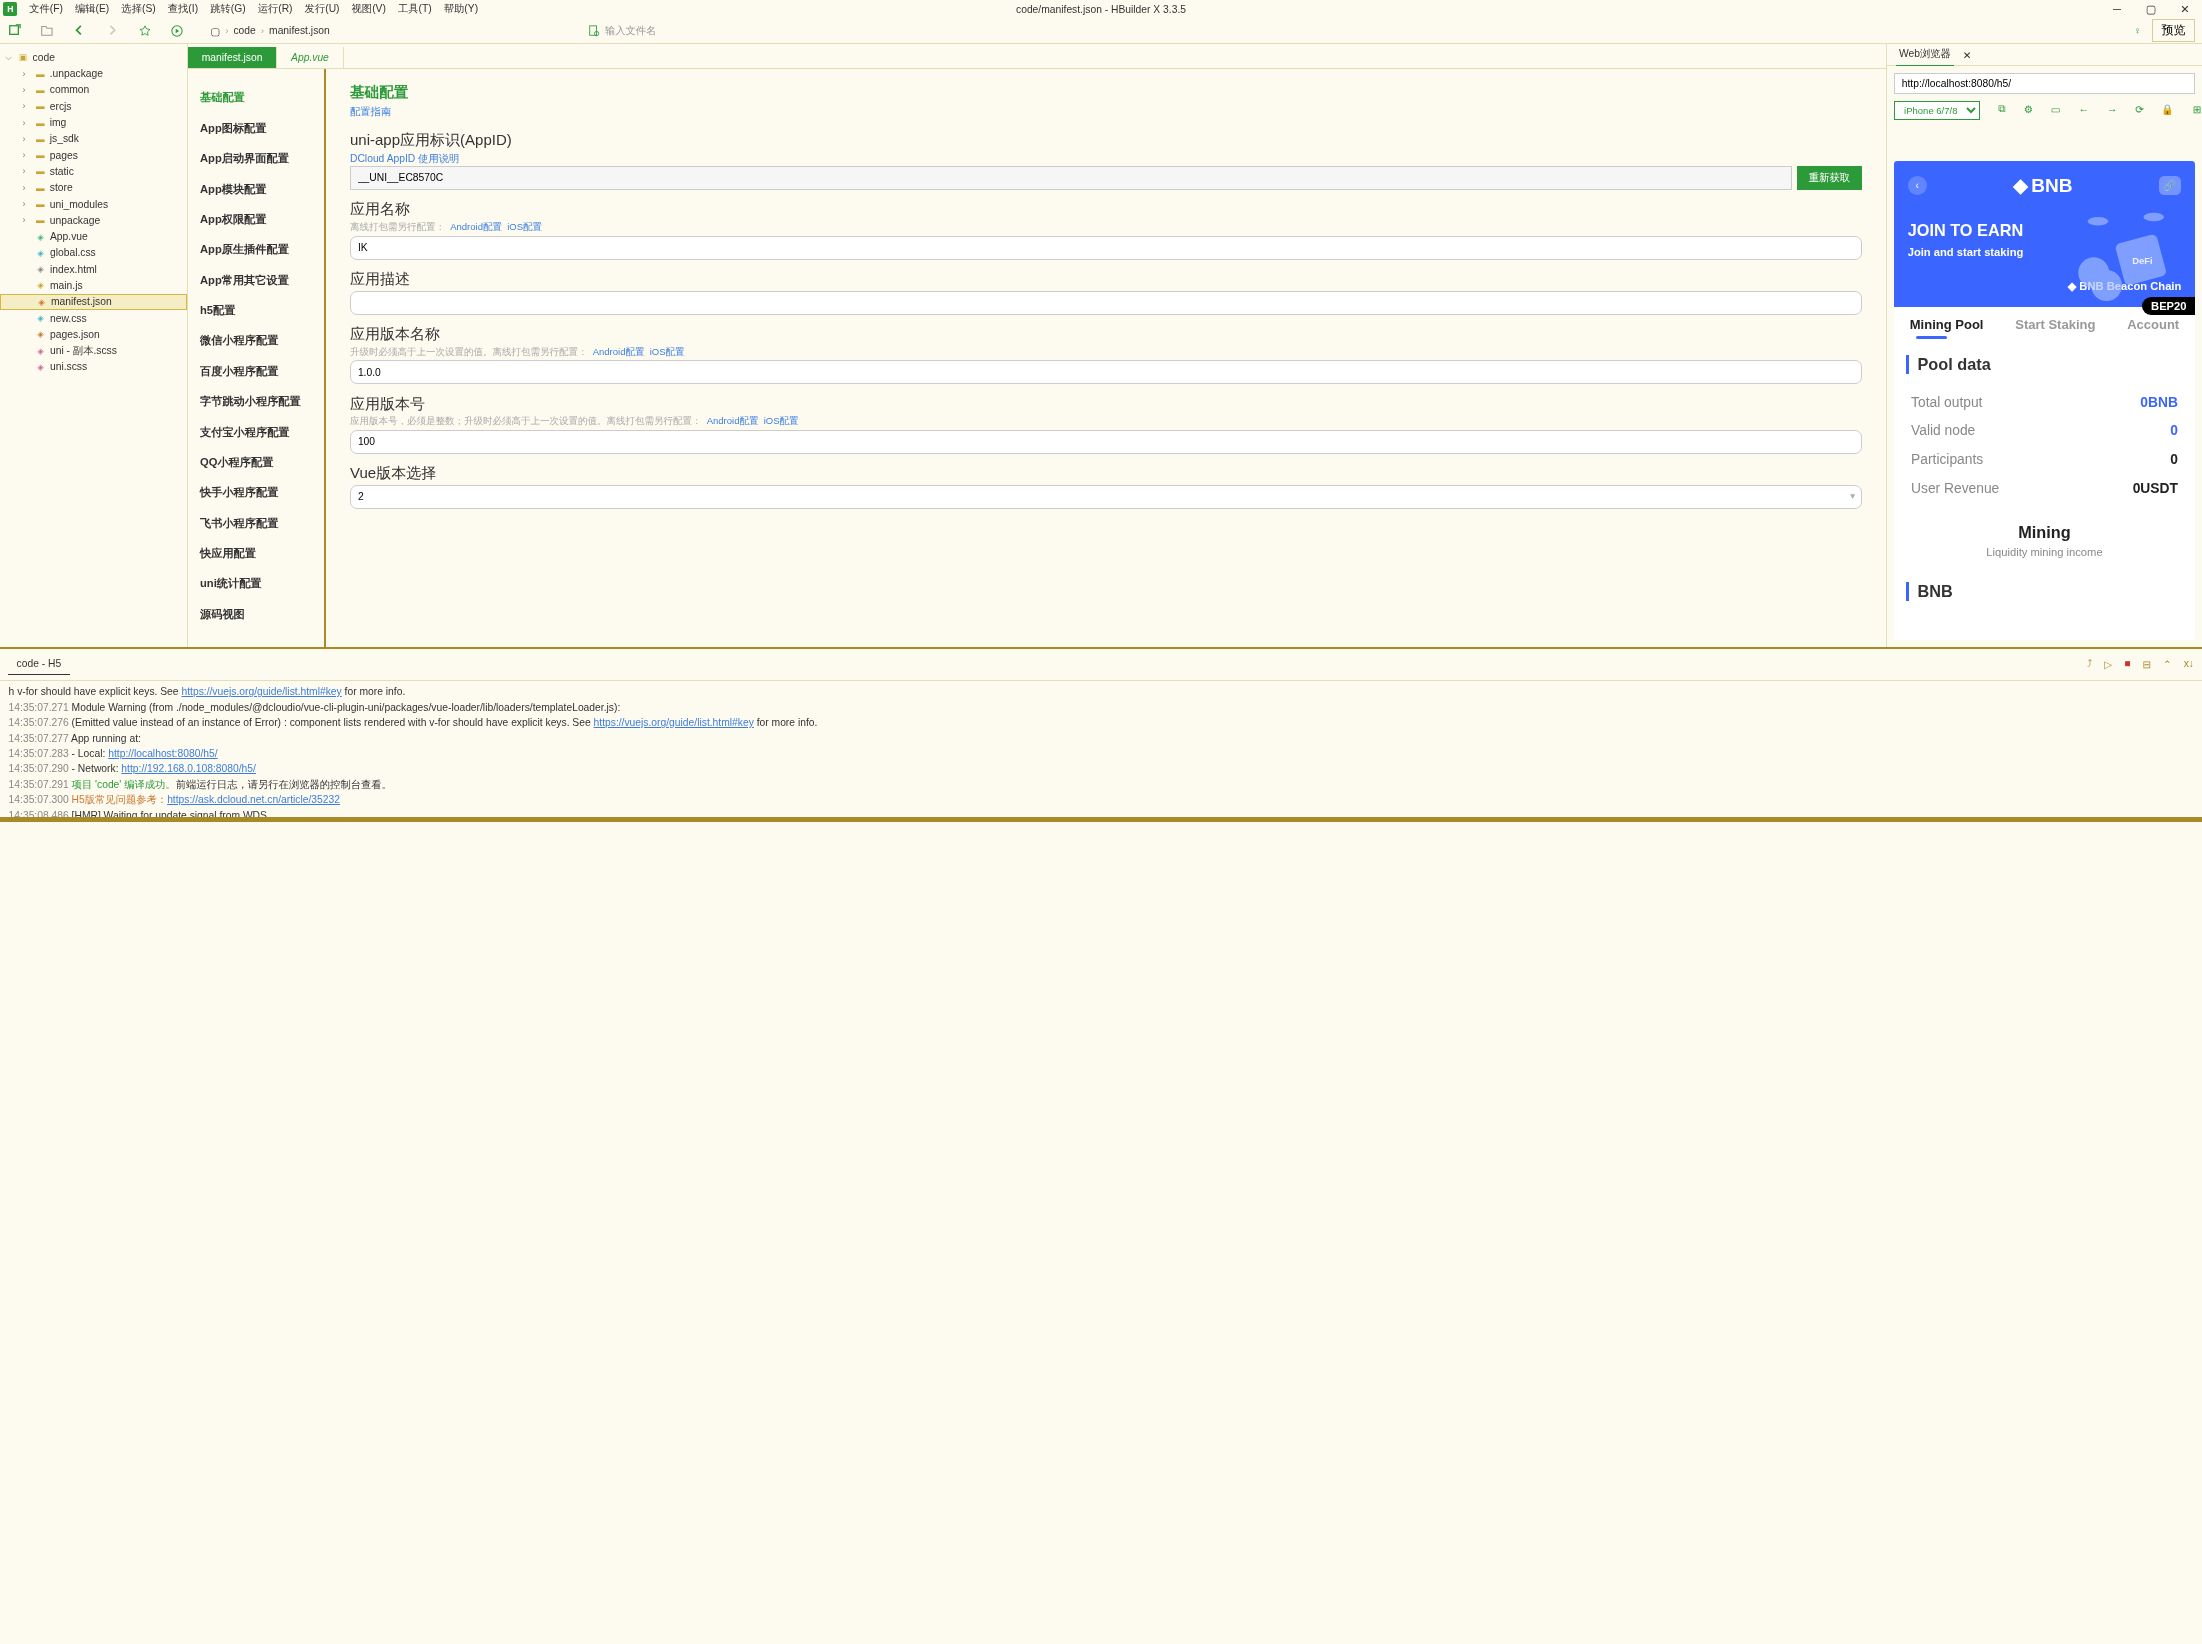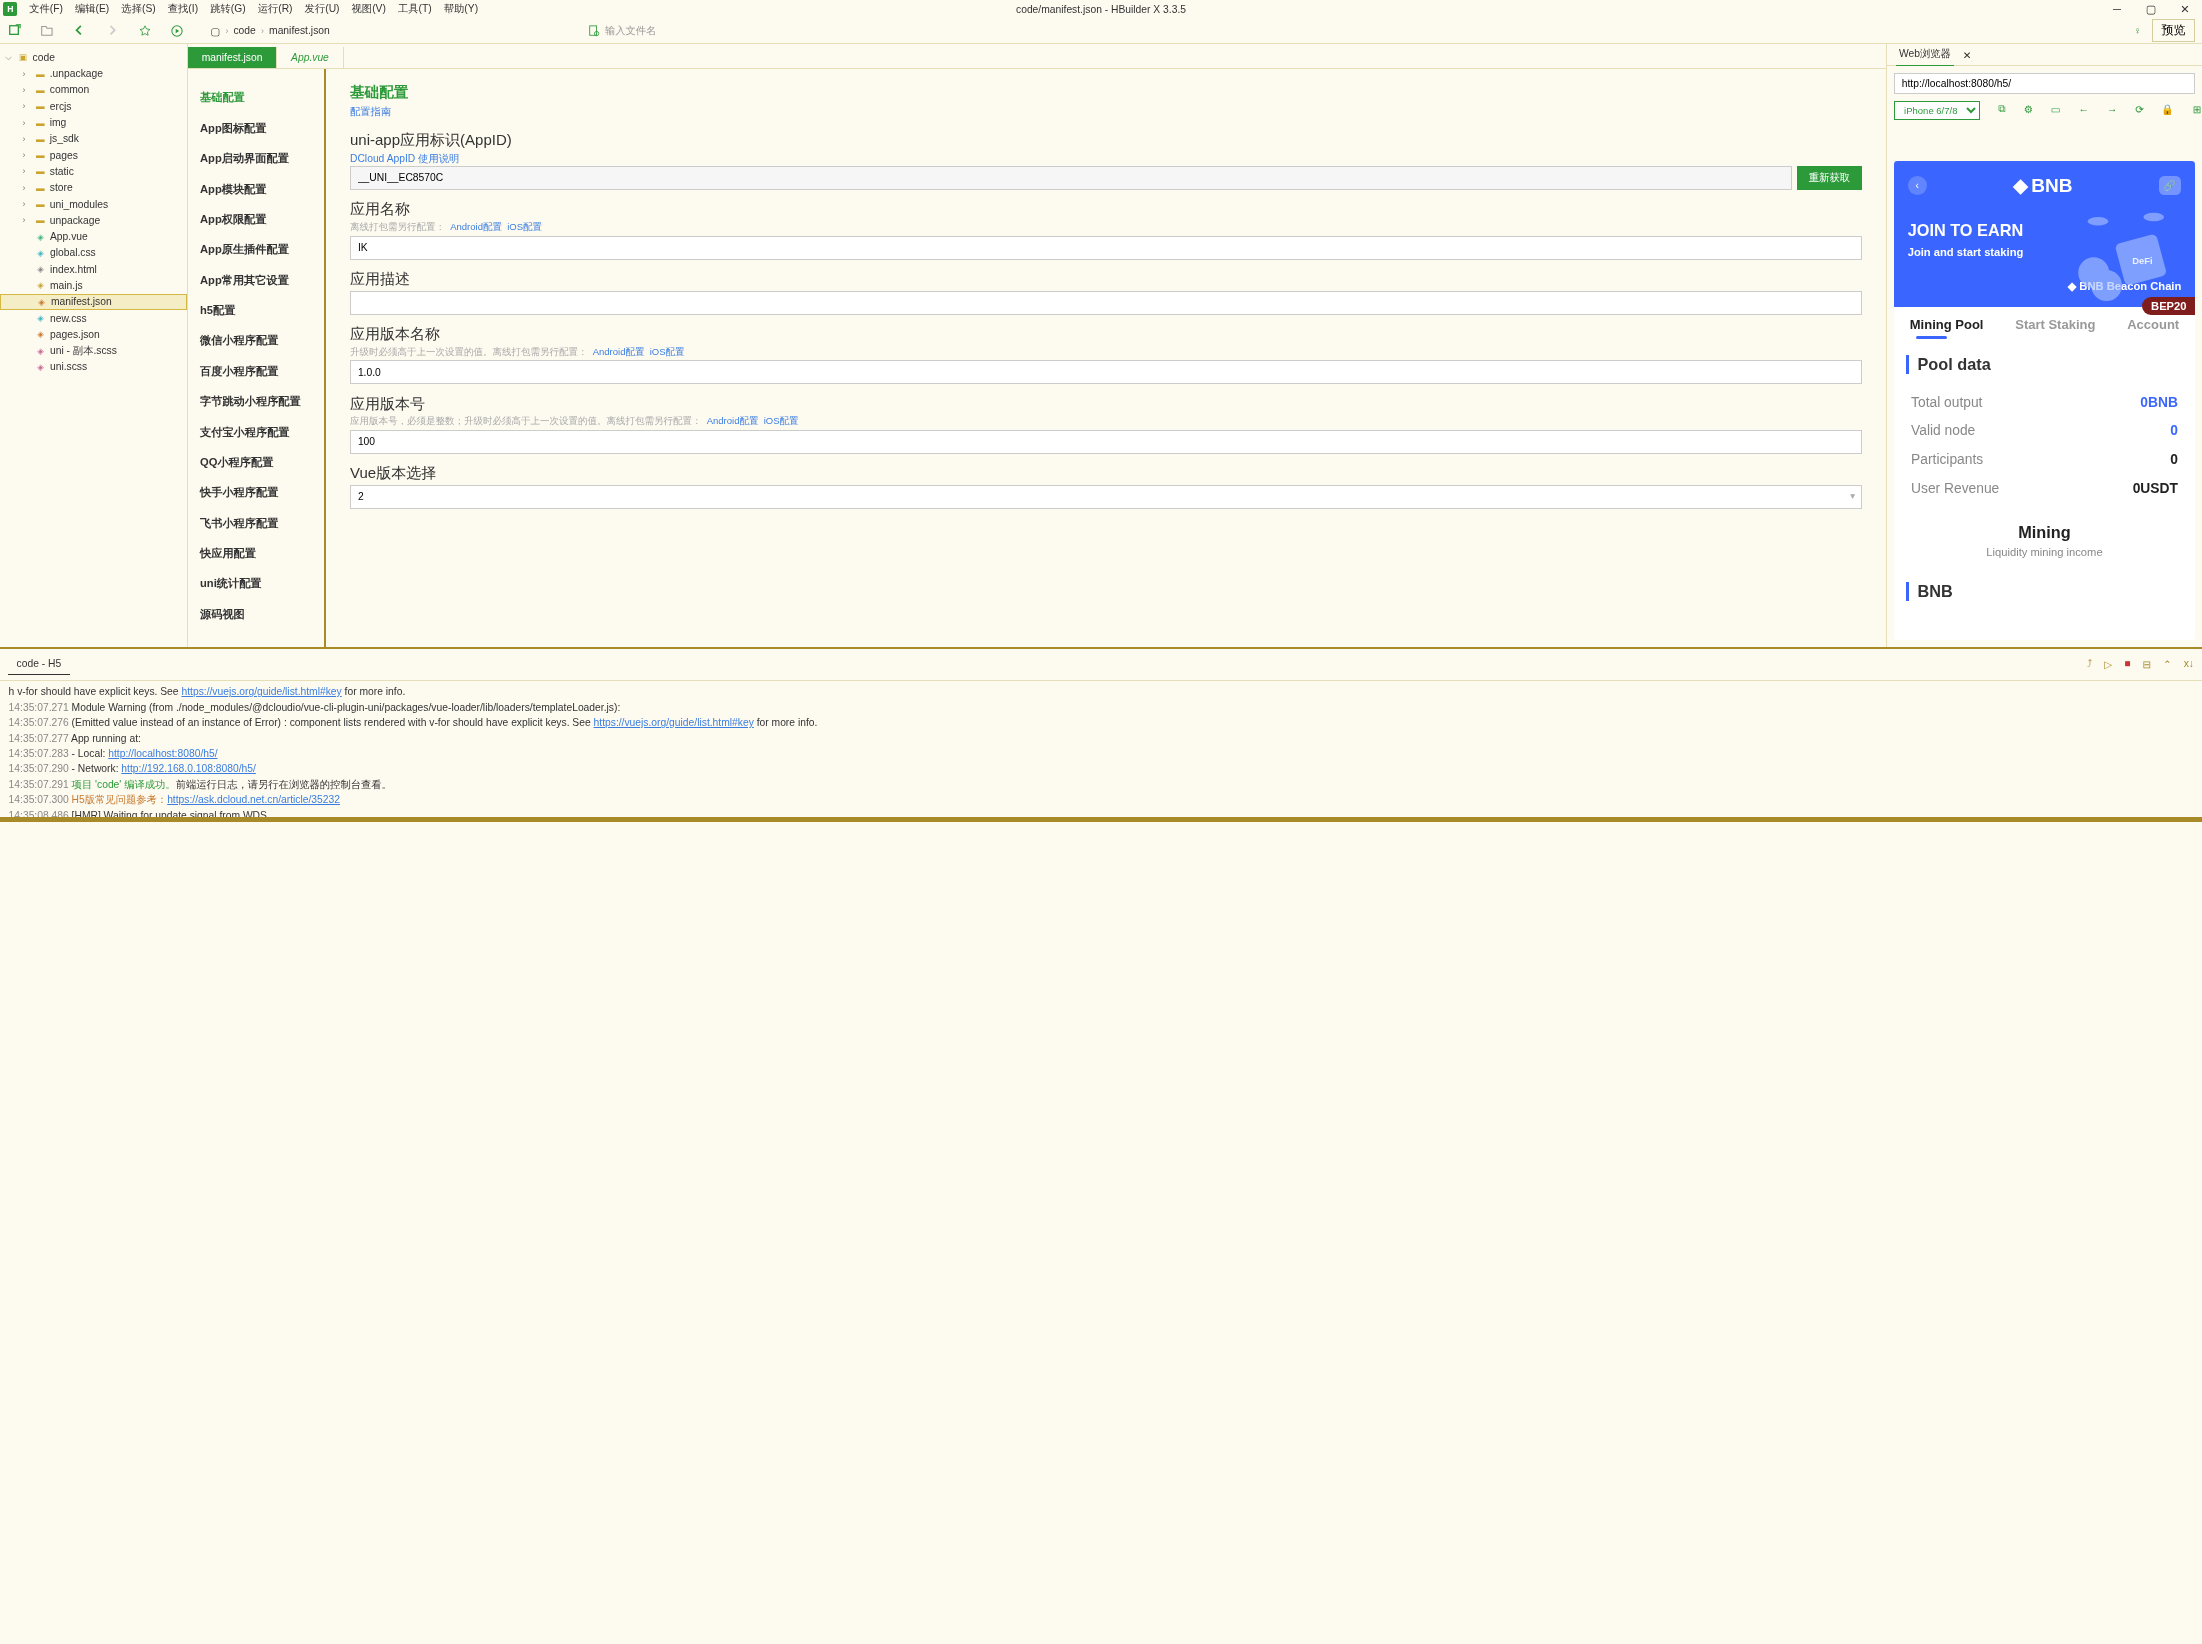--- a/index.html
+++ b/index.html
@@ -59,21 +59,21 @@
 .mform { flex: 1; padding: 13.8px 24px; overflow: auto; background: #fdfaf0; }
 .mform h2 { color: #2d9a3a; font-size: 14.6px; font-weight: 600; margin-bottom: 3.4px; }
 .mform .guide { color: #3b7ee0; font-size: 10.3px; display: inline-block; margin-bottom: 12px; }
 .fgroup { margin-bottom: 10.3px; }
 .fgroup label { font-size: 15px; display: block; margin-bottom: 1.7px; }
 .fgroup .hint { color: #aaa; font-size: 9.5px; margin-bottom: 1.7px; }
 .fgroup .hint a { color: #3b7ee0; margin-left: 5.2px; text-decoration: none; }
 .input-row { display: flex; gap: 5.2px; align-items: center; }
 .input-row input, .fgroup input.full, .fgroup select { height: 24px; border: 0.9px solid #ccc; padding: 0 6.9px; font-size: 10.3px; background: #fff; }
 .input-row input { flex: 1; }
-.fgroup input.full, .fgroup select { width: 100%; display: block; }
+.fgroup input.full, .fgroup select { width: 100%; display: block; border-radius: 7px; }
 .input-row .rebtn { background: #2d9a3a; color: #fff; border: none; height: 24px; padding: 0 12px; font-size: 10.3px; }
 .fgroup input[readonly] { background: #f6f6f6; }
 .select-wrap { position: relative; }
 .select-wrap::after { content: "▾"; position: absolute; right: 6.9px; top: 5.2px; color: #aaa; font-size: 9.5px; }
 
 
 .preview-panel { width: 316px; border-left: 0.9px solid #e5dfb8; background: #fdfaf0; display: flex; flex-direction: column; }
 .pv-tab { height: 22.4px; display: flex; align-items: center; padding: 0 8.6px; border-bottom: 0.9px solid #e5dfb8; gap: 8.6px; }
 .pv-tab .t { font-size: 10.3px; padding: 3.4px 3.4px; border-bottom: 1.7px solid #2d9a3a; }
 .pv-tab .close { font-size: 10.3px; }
@@ -88,21 +88,21 @@
 .ph-back { width: 19px; height: 19px; background: rgba(255,255,255,.2); border-radius: 50%; display: flex; align-items: center; justify-content: center; font-size: 10.3px; }
 .ph-bnb { font-size: 19px; font-weight: 600; display: flex; align-items: center; gap: 3.4px; }
 .ph-link { width: 22.4px; height: 19px; background: rgba(255,255,255,.3); border-radius: 5.2px; display: flex; align-items: center; justify-content: center; }
 .ph-hero h3 { font-size: 16.3px; font-weight: 700; margin-bottom: 5.2px; }
 .ph-hero .sub { font-size: 11.2px; font-weight: 600; margin-bottom: 22.4px; }
 .ph-chain { text-align: right; font-size: 11.2px; font-weight: 600; }
 .ph-hero .illus { position: absolute; right: 6.9px; top: 43px; width: 120px; height: 103px; opacity: .9; }
 .ph-tabs { height: 36px; display: flex; align-items: center; justify-content: space-around; font-size: 13px; color: #999; position: relative; font-weight: 600; }
 .ph-tabs .act { color: #222; }
 .ph-tabs .under { position: absolute; left: 22.4px; bottom: 3.4px; width: 31px; height: 3.4px; background: #3a66ff; border-radius: 1.7px; }
-.bep { position: absolute; right: 0; top: -10.3px; background: #7f1d1d; color: #fff; font-size: 11.2px; font-weight: 700; padding: 3.4px 8.6px; border-radius: 10.3px 0 0 10.3px; }
+.bep { position: absolute; right: 0; top: -10.3px; background: #000000; color: #fff; font-size: 11.2px; font-weight: 700; padding: 3.4px 8.6px; border-radius: 10.3px 0 0 10.3px; }
 .ph-card { margin: 12px; }
 .ph-card h4 { font-size: 16.3px; font-weight: 700; border-left: 3.4px solid #3a66ff; padding-left: 8.6px; margin-bottom: 13.8px; }
 .ph-row { display: flex; justify-content: space-between; padding: 6.9px 5.2px; font-size: 13.8px; color: #888; }
 .ph-row .v { color: #3a66ff; font-weight: 700; }
 .ph-row .vk { color: #222; font-weight: 700; }
 .ph-mining { text-align: center; margin-top: 20.6px; }
 .ph-mining h4 { font-size: 16.3px; font-weight: 700; border: none; padding: 0; margin-bottom: 3.4px; color: #222; }
 .ph-mining .sub { font-size: 11.2px; color: #888; }
 .ph-bnb2 { margin: 12px; font-size: 16.3px; font-weight: 700; border-left: 3.4px solid #3a66ff; padding-left: 8.6px; }
 

